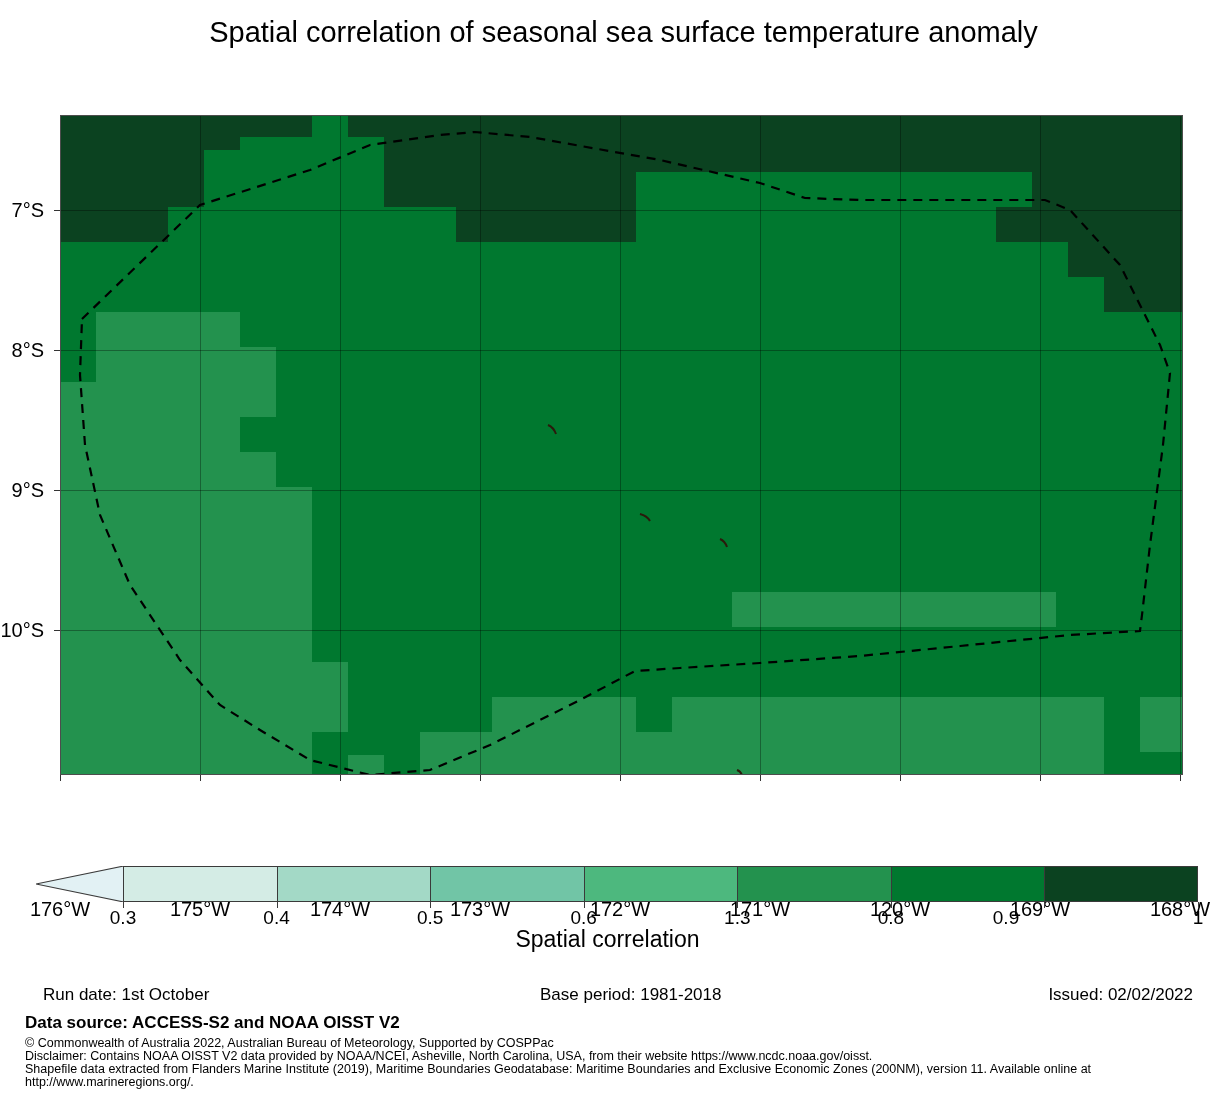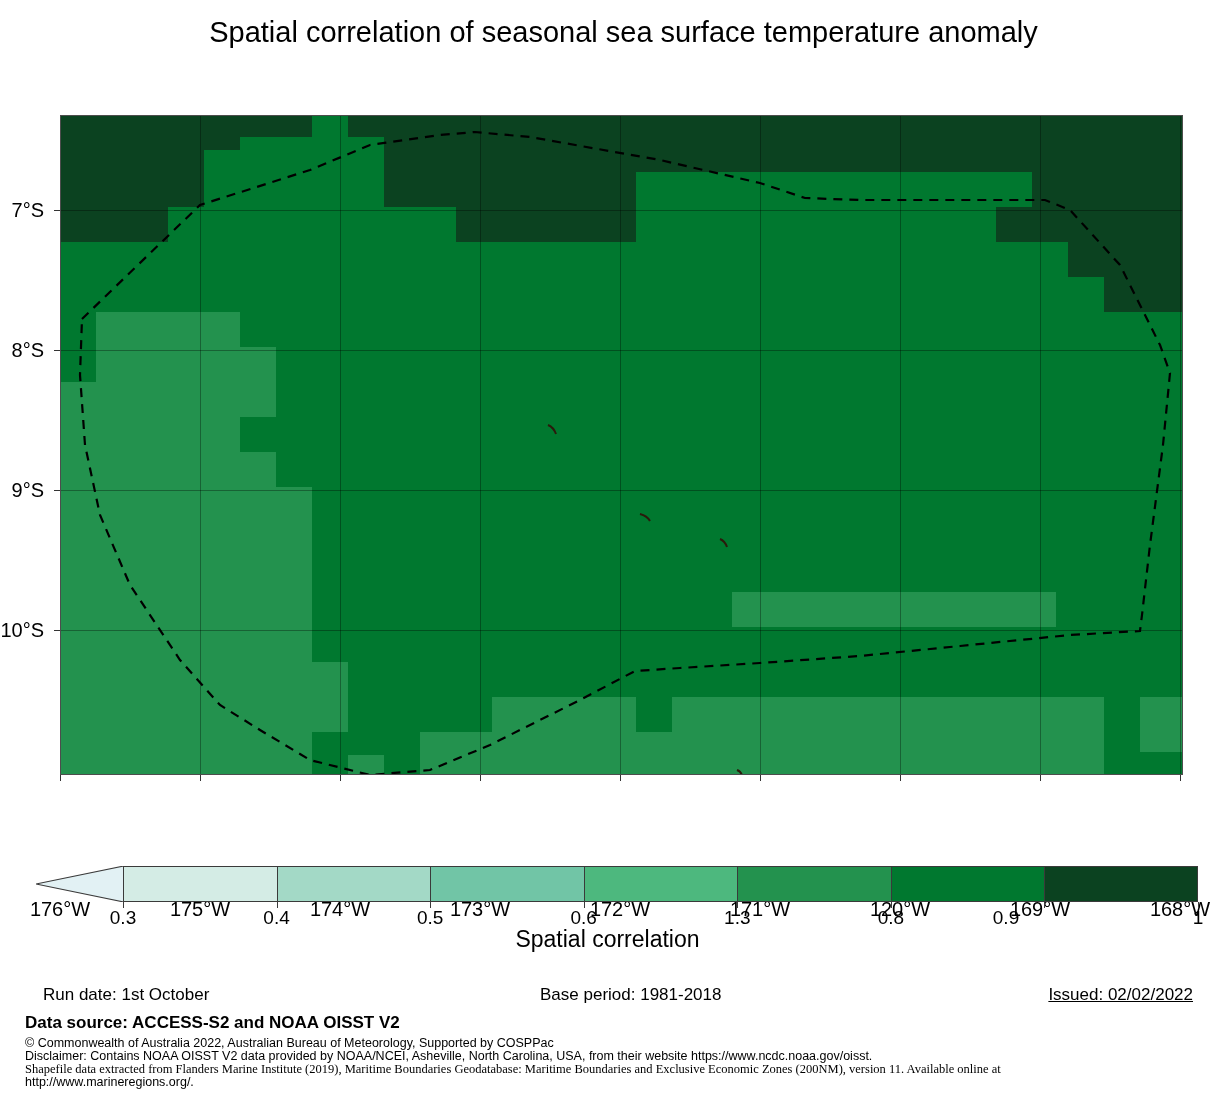--- a/index.html
+++ b/index.html
@@ -47,26 +47,26 @@
   #cbarrow{position:absolute;left:18px;top:0;width:88px;height:36px;}
   .cbtick{position:absolute;top:40px;width:120px;margin-left:-60px;text-align:center;font-size:19px;line-height:23px;}
   .cbtickmark{position:absolute;top:36px;width:1px;height:6px;background:#3a3a3a;}
   #cblabel{position:absolute;left:0;top:926px;width:1215px;text-align:center;font-size:23px;}
 
   
   #frow{position:absolute;left:0;top:985px;width:1215px;height:22px;}
   #frow span{position:absolute;font-size:17px;line-height:20px;white-space:nowrap;}
   #f_run{left:43px;}
   #f_base{left:500px;margin-left:40px;}
-  #f_issued{right:22px;text-decoration:underline;}
+  #f_issued{right:22px;}
   #f_source{position:absolute;left:25px;top:1013px;font-size:17px;line-height:20px;font-weight:bold;}
   .fine{position:absolute;left:25px;font-size:12.5px;line-height:15px;white-space:nowrap;}
   #fine1{top:1036px;}
   #fine2{top:1049px;}
-  #fine3{top:1062px;font-family:Liberation Serif, serif;}
+  #fine3{top:1062px;}
   #fine4{top:1075px;}
 </style>
 </head>
 <body>
 
 <div id="title">
   <span class="tline">Spatial correlation of seasonal sea surface temperature anomaly</span>
 </div>
 
 <div id="mapwrap">

